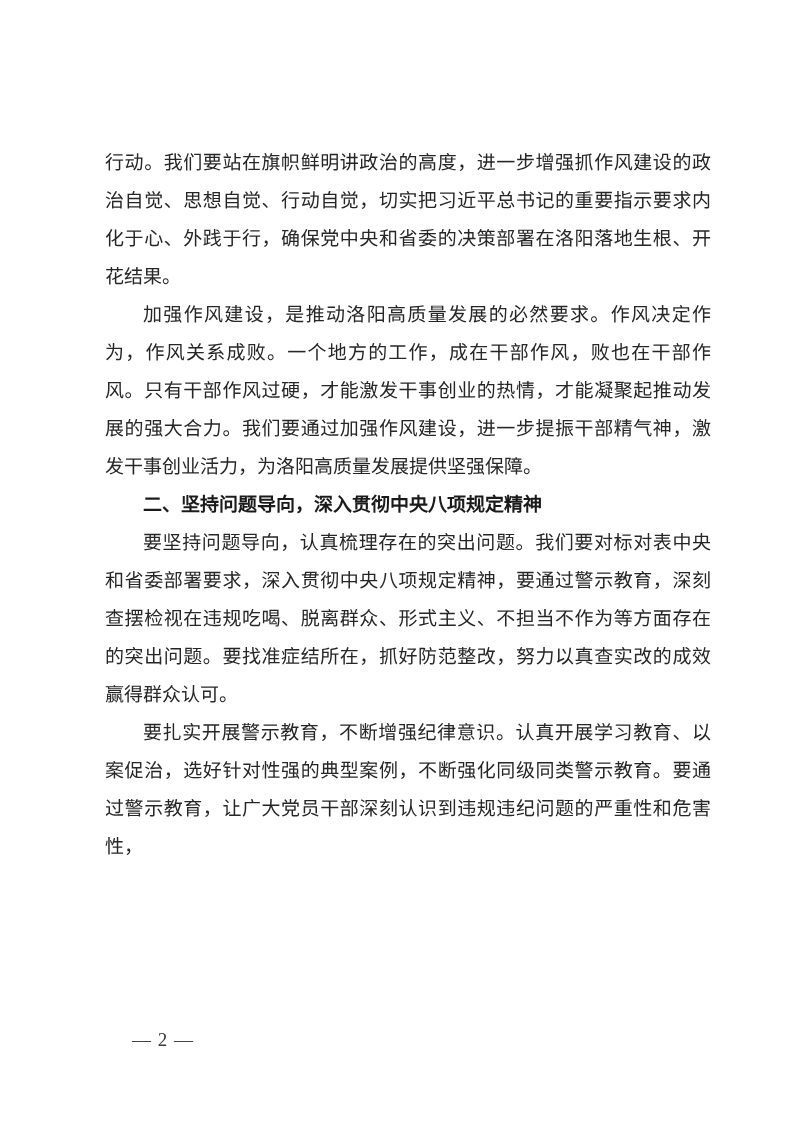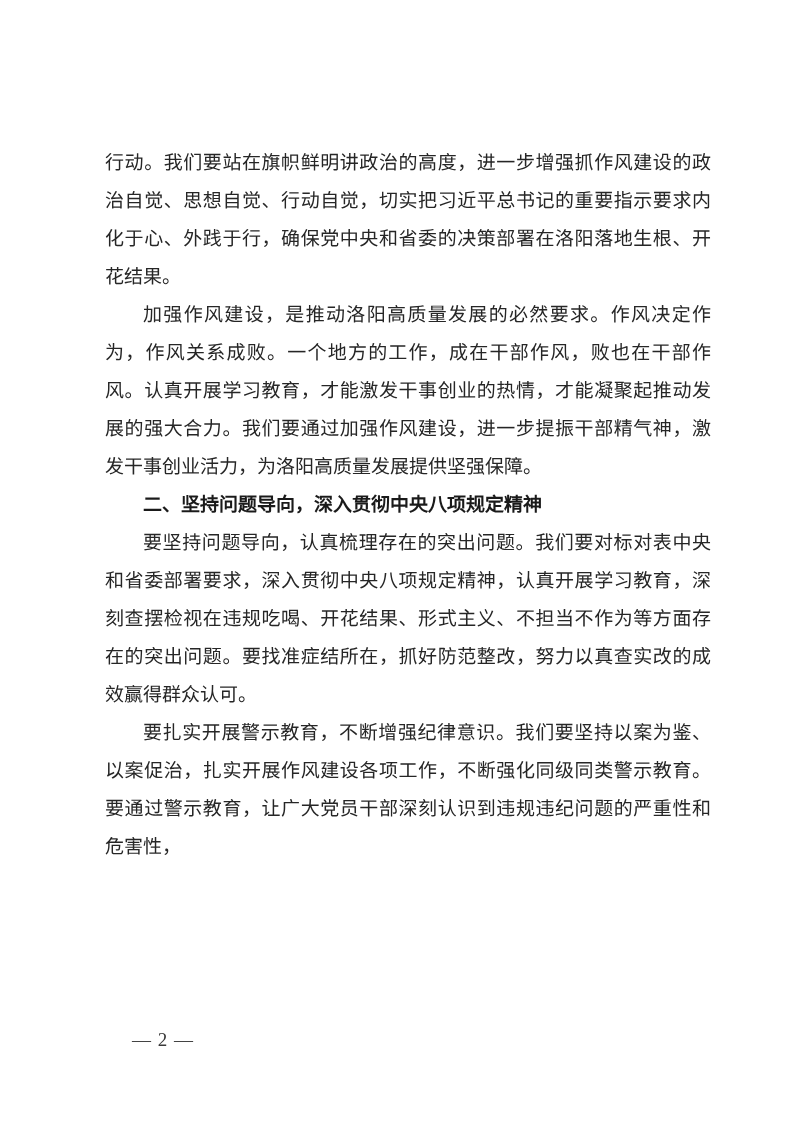--- a/index.html
+++ b/index.html
@@ -50,20 +50,20 @@
     letter-spacing: 1px;
     font-family: "Liberation Serif", "DejaVu Serif", serif;
   }
 </style>
 </head>
 <body>
 
 <div class="sheet">
   <div class="body-text">
     <p class="para continuation">行动。我们要站在旗帜鲜明讲政治的高度，进一步增强抓作风建设的政治自觉、思想自觉、行动自觉，切实把习近平总书记的重要指示要求内化于心、外践于行，确保党中央和省委的决策部署在洛阳落地生根、开花结果。</p>
-    <p class="para">加强作风建设，是推动洛阳高质量发展的必然要求。作风决定作为，作风关系成败。一个地方的工作，成在干部作风，败也在干部作风。认真开展学习教育，才能激发干事创业的热情，才能凝聚起推动发展的强大合力。我们要通过加强作风建设，进一步提振干部精气神，激发干事创业活力，为洛阳高质量发展提供坚强保障。</p>
+    <p class="para">加强作风建设，是推动洛阳高质量发展的必然要求。作风决定作为，作风关系成败。一个地方的工作，成在干部作风，败也在干部作风。只有干部作风过硬，才能激发干事创业的热情，才能凝聚起推动发展的强大合力。我们要通过加强作风建设，进一步提振干部精气神，激发干事创业活力，为洛阳高质量发展提供坚强保障。</p>
     <p class="para heading">二、坚持问题导向，深入贯彻中央八项规定精神</p>
-    <p class="para">要坚持问题导向，认真梳理存在的突出问题。我们要对标对表中央和省委部署要求，深入贯彻中央八项规定精神，认真开展学习教育，深刻查摆检视在违规吃喝、开花结果、形式主义、不担当不作为等方面存在的突出问题。要找准症结所在，抓好防范整改，努力以真查实改的成效赢得群众认可。</p>
-    <p class="para">要扎实开展警示教育，不断增强纪律意识。我们要坚持以案为鉴、以案促治，扎实开展作风建设各项工作，不断强化同级同类警示教育。要通过警示教育，让广大党员干部深刻认识到违规违纪问题的严重性和危害性，</p>
+    <p class="para">要坚持问题导向，认真梳理存在的突出问题。我们要对标对表中央和省委部署要求，深入贯彻中央八项规定精神，要通过警示教育，深刻查摆检视在违规吃喝、脱离群众、形式主义、不担当不作为等方面存在的突出问题。要找准症结所在，抓好防范整改，努力以真查实改的成效赢得群众认可。</p>
+    <p class="para">要扎实开展警示教育，不断增强纪律意识。认真开展学习教育、以案促治，选好针对性强的典型案例，不断强化同级同类警示教育。要通过警示教育，让广大党员干部深刻认识到违规违纪问题的严重性和危害性，</p>
   </div>
 
   <div class="page-number">— 2 —</div>
 </div>
 
 </body></html>

